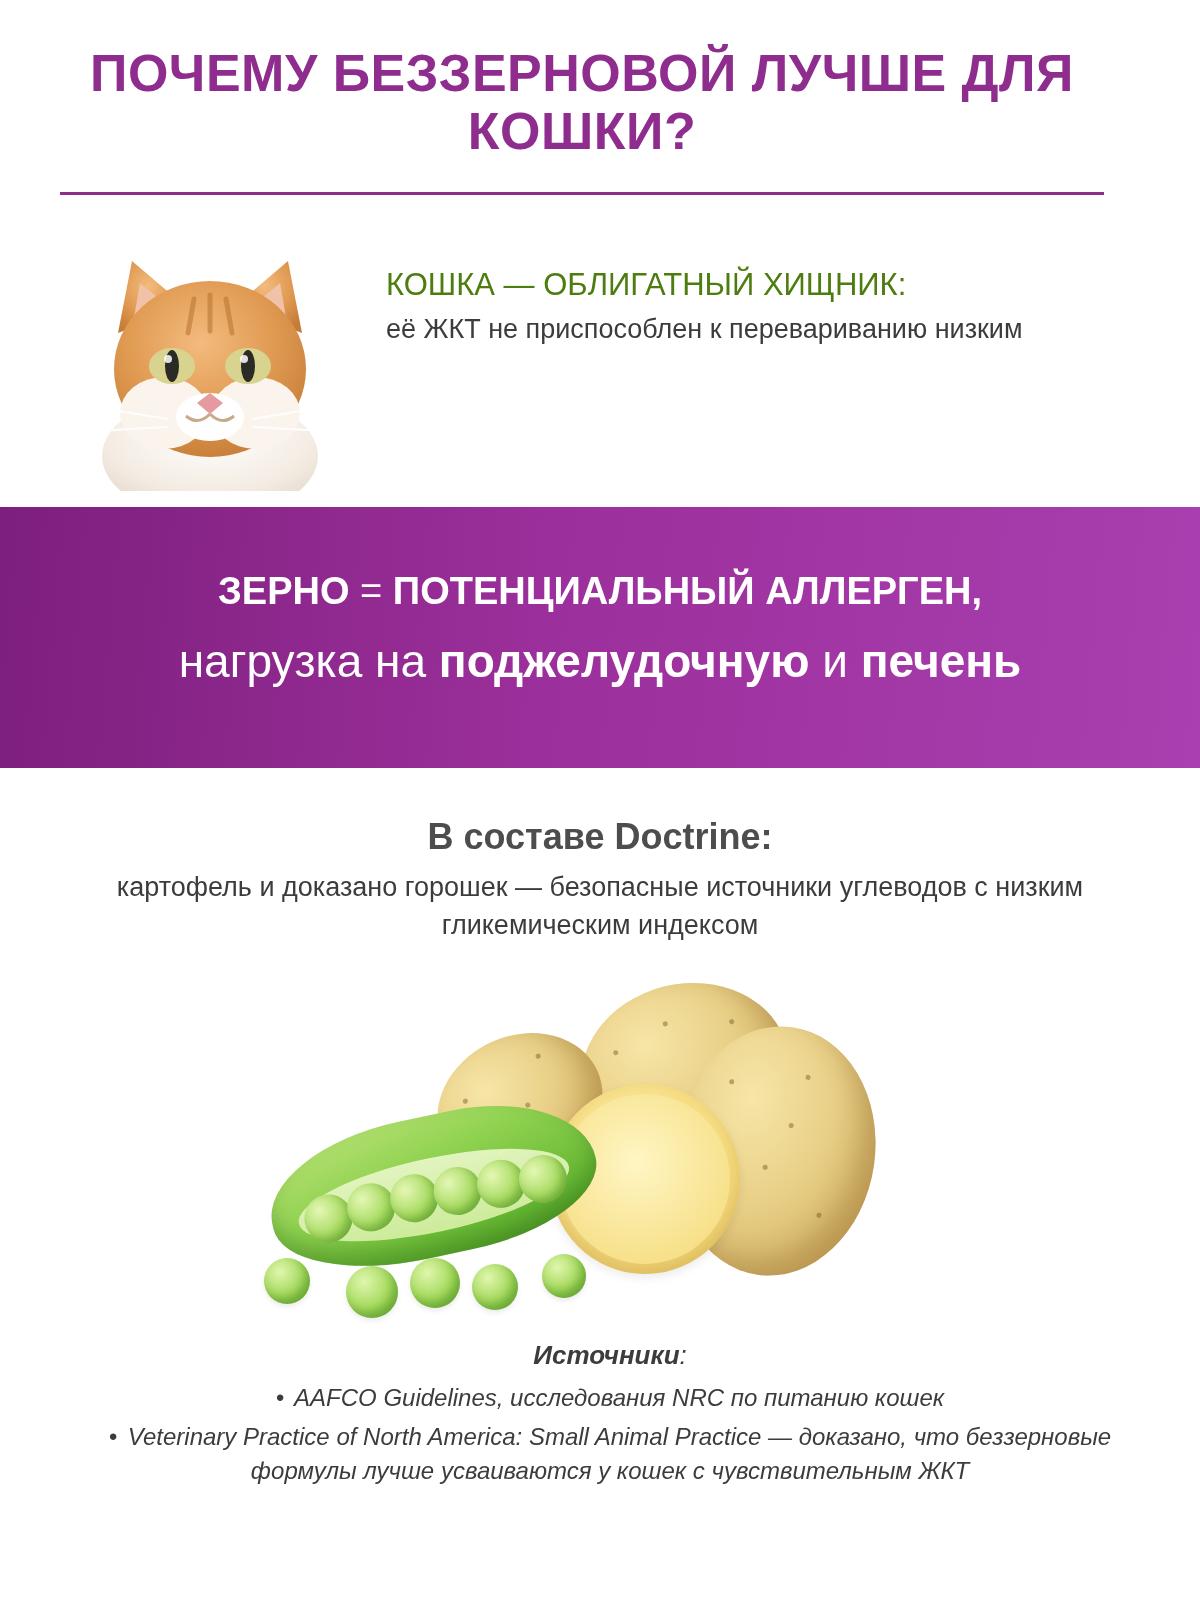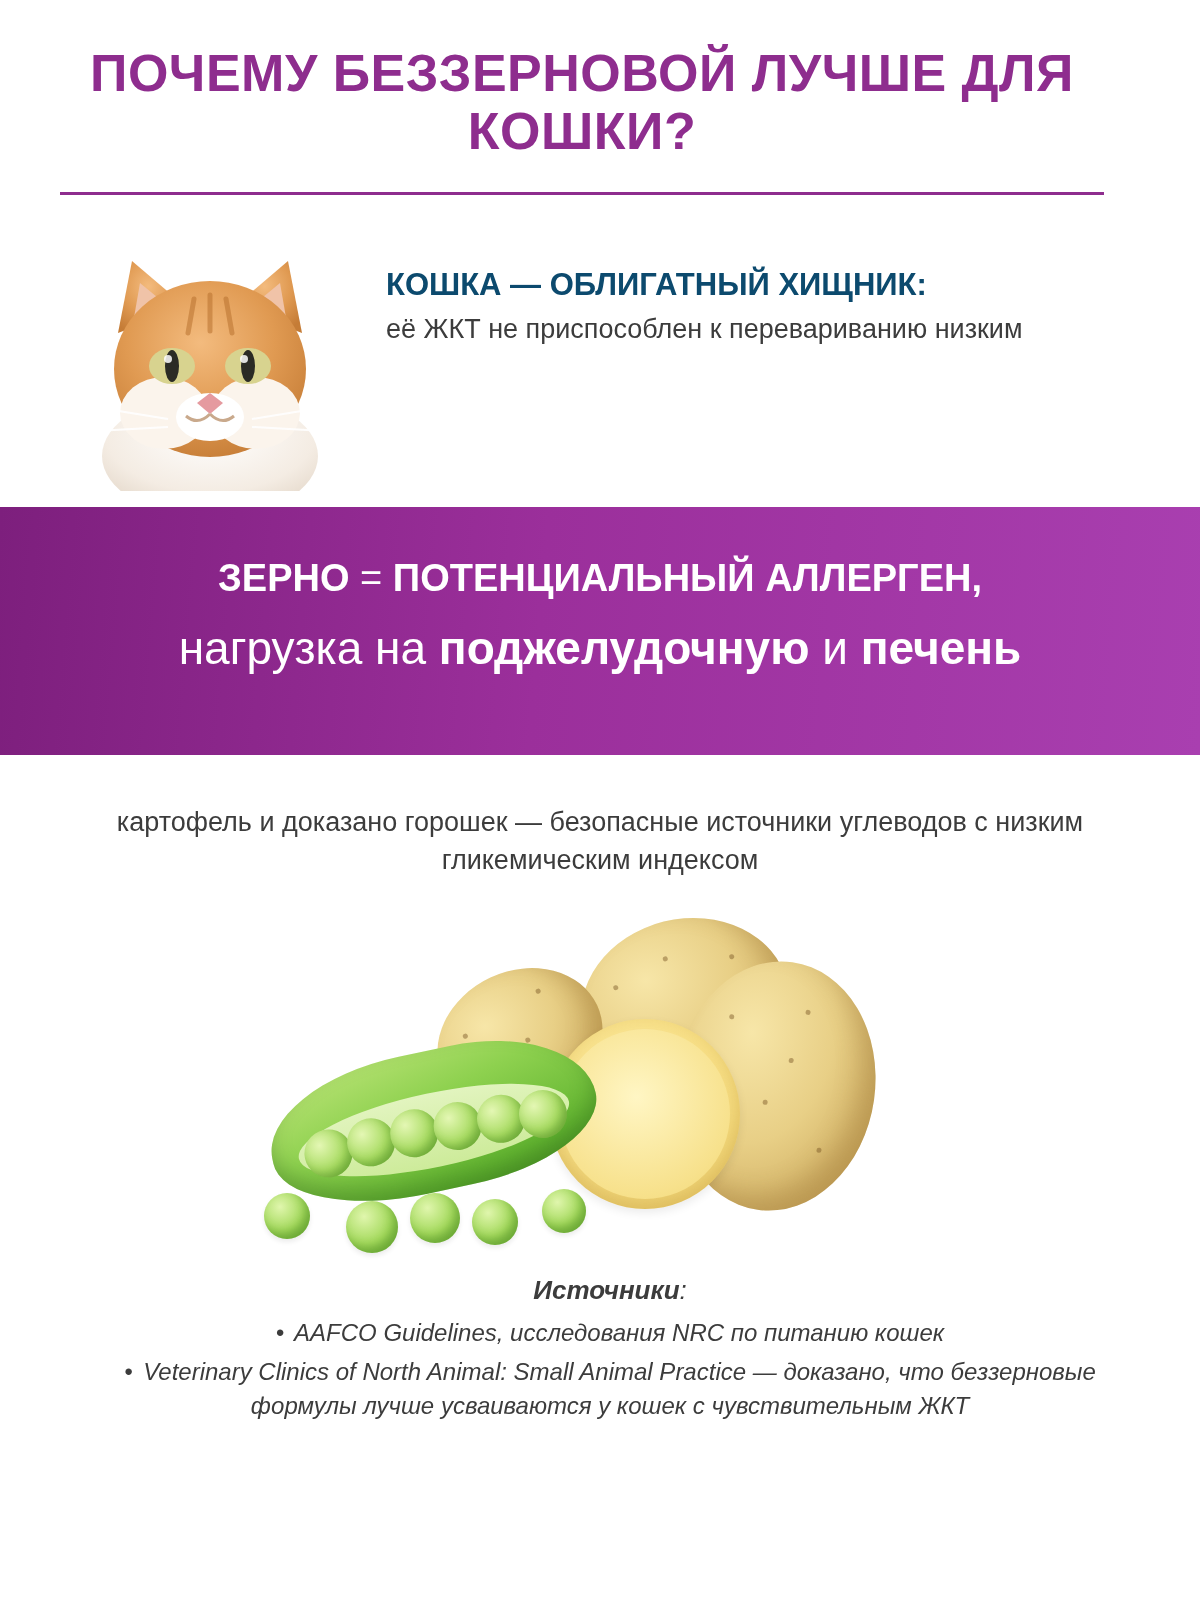--- a/index.html
+++ b/index.html
@@ -50,40 +50,40 @@
     flex: 0 0 300px;
     margin-top: 12px;
   }
   .cat-text {
     flex: 1;
     padding-left: 26px;
     padding-top: 36px;
   }
   .cat-title {
     font-size: 31px;
-    font-weight: bold;
-    color: #0c4a6e;
+    font-weight: normal;
+    color: #4d7c0f;
     line-height: 1.28;
     margin: 0 0 6px 0;
   }
   .cat-sub {
     font-size: 27px;
     line-height: 1.35;
     color: #3c3c3c;
     margin: 0;
   }
 
   
   .banner {
     margin-top: 16px;
     width: 100%;
     background: linear-gradient(95deg, #7d1f7d 0%, #9b2f9b 45%, #a93fb0 100%);
     color: #ffffff;
     text-align: center;
-    padding: 48px 50px 60px 50px;
+    padding: 61px 50px 60px 50px;
     box-sizing: border-box;
   }
   .banner-line1 {
     font-size: 38px;
     font-weight: bold;
     line-height: 1.25;
     margin: 0 0 10px 0;
   }
   .banner-line1 .thin { font-weight: normal; }
   .banner-line2 {
@@ -301,20 +301,21 @@
 <div class="banner">
   <div class="banner-line1">
     <span>ЗЕРНО</span><span class="thin"> = </span><span>ПОТЕНЦИАЛЬНЫЙ АЛЛЕРГЕН,</span>
   </div>
   <div class="banner-line2">
     <span>нагрузка на </span><b>поджелудочную</b><span> и </span><b>печень</b>
   </div>
 </div>
 
 <div class="composition">
+  <p class="comp-title">В составе Doctrine:</p>
   <p class="comp-text">картофель и доказано горошек — безопасные источники углеводов с низким гликемическим индексом</p>
 </div>
 
 <div class="produce">
   <div class="potato potato-back">
     <span class="speck" style="left:40px;top:50px"></span>
     <span class="speck" style="left:95px;top:34px"></span>
     <span class="speck" style="left:140px;top:90px"></span>
     <span class="speck" style="left:70px;top:115px"></span>
     <span class="speck" style="left:160px;top:48px"></span>
@@ -358,16 +359,16 @@
   <p class="sources-title">
     <b>Источники</b><span>:</span>
   </p>
   <ul>
     <li>
       <span class="bullet">•</span>
       <span>AAFCO Guidelines, исследования NRC по питанию кошек</span>
     </li>
     <li>
       <span class="bullet">•</span>
-      <span>Veterinary Clinics of North Animal: Small Animal Practice — доказано, что беззерновые формулы лучше усваиваются у кошек с чувствительным ЖКТ</span>
+      <span>Veterinary Practice of North America: Small Animal Practice — доказано, что беззерновые формулы лучше усваиваются у кошек с чувствительным ЖКТ</span>
     </li>
   </ul>
 </div>
 
 </body></html>

